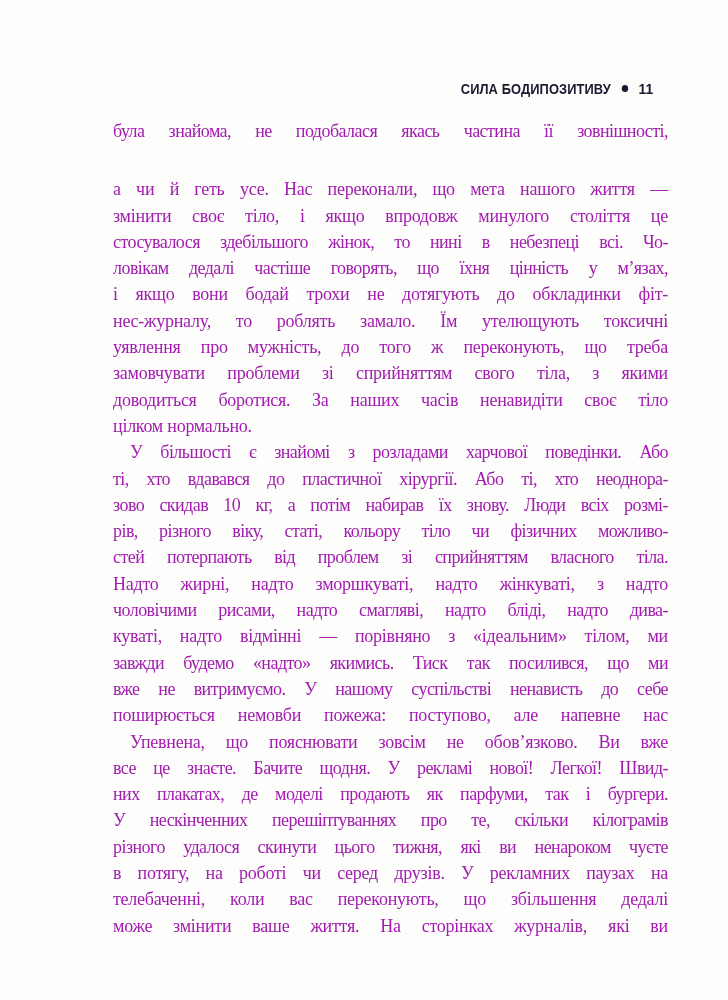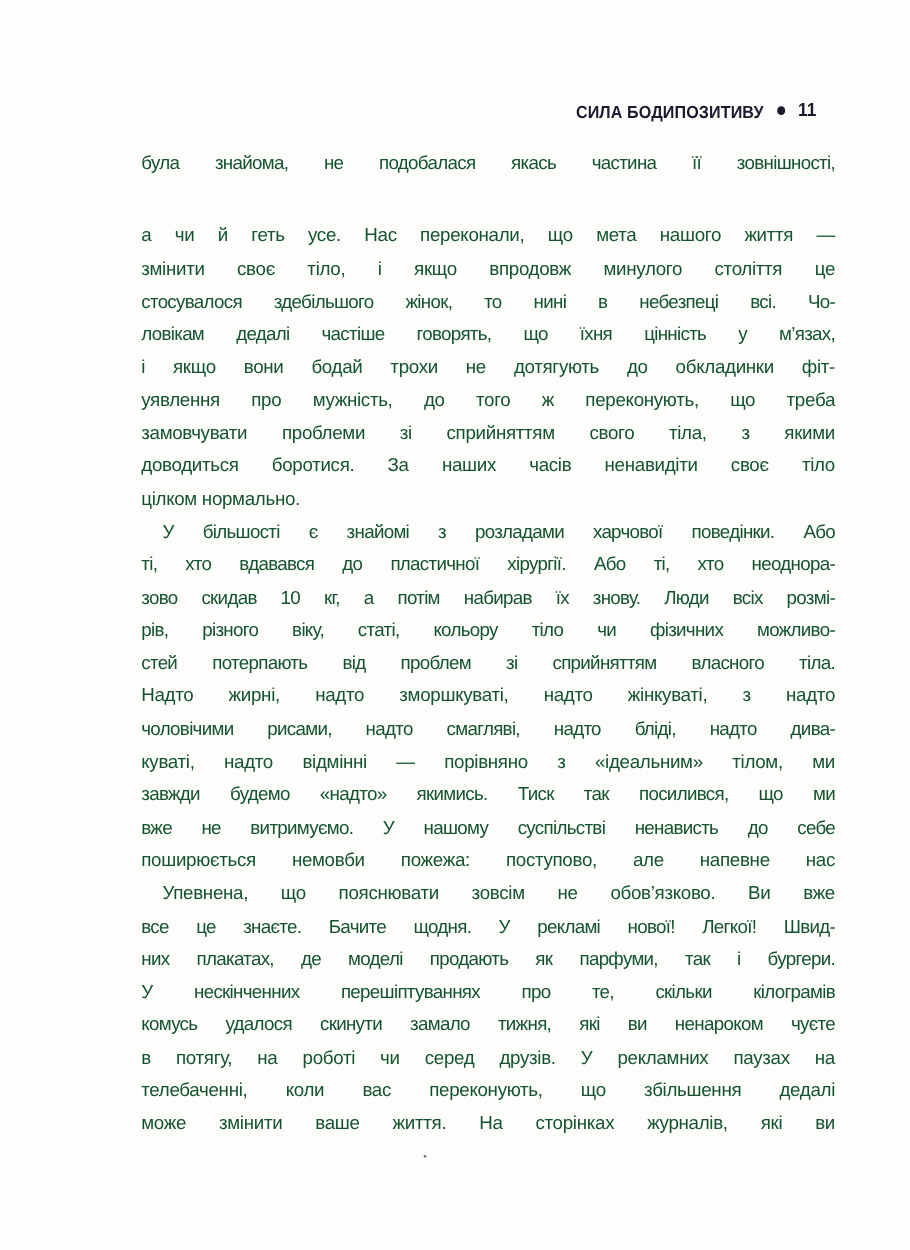--- a/index.html
+++ b/index.html
@@ -38,23 +38,23 @@
       margin: 0 11px 0 12px;
     }
     .running-header .pnum {
       font-size: 15px;
     }
     .text-block {
       position: absolute;
       top: 118px;
       left: 113px;
       width: 555px;
-      font-family: Liberation Sans, sans-serif;
-      font-size: 15px;
-      color: #14532d;
+      font-family: Liberation Serif, serif;
+      font-size: 18px;
+      color: #a21caf;
       letter-spacing: -0.25px;
     }
     .line {
       height: 26.3px;
       line-height: 26.3px;
       white-space: nowrap;
       text-align: justify;
       text-align-last: justify;
       overflow: visible;
     }
@@ -88,20 +88,21 @@
 
 <div class="text-block">
 
   <div>
     <div class="line narrow" style="white-space: nowrap;">була знайома, не подобалася якась частина її зовнішності,</div>
     <div class="line" style="white-space: nowrap; margin-top: 32px;">а чи й геть усе. Нас переконали, що мета нашого життя —</div>
     <div class="line" style="white-space: nowrap;">змінити своє тіло, і якщо впродовж минулого століття це</div>
     <div class="line narrow" style="white-space: nowrap;">стосувалося здебільшого жінок, то нині в небезпеці всі. Чо-</div>
     <div class="line narrow" style="white-space: nowrap;">ловікам дедалі частіше говорять, що їхня цінність у м’язах,</div>
     <div class="line" style="white-space: nowrap;">і якщо вони бодай трохи не дотягують до обкладинки фіт-</div>
+    <div class="line" style="white-space: nowrap;">нес-журналу, то роблять замало. Їм утелющують токсичні</div>
     <div class="line" style="white-space: nowrap;">уявлення про мужність, до того ж переконують, що треба</div>
     <div class="line" style="white-space: nowrap;">замовчувати проблеми зі сприйняттям свого тіла, з якими</div>
     <div class="line" style="white-space: nowrap;">доводиться боротися. За наших часів ненавидіти своє тіло</div>
     <div class="line last" style="white-space: nowrap;">цілком нормально.</div>
   </div>
 
   <div>
     <div class="line indent narrow" style="white-space: nowrap;">У більшості є знайомі з розладами харчової поведінки. Або</div>
     <div class="line narrow" style="white-space: nowrap;">ті, хто вдавався до пластичної хірургії. Або ті, хто неоднора-</div>
     <div class="line narrow" style="white-space: nowrap;">зово скидав 10 кг, а потім набирав їх знову. Люди всіх розмі-</div>
@@ -113,20 +114,20 @@
     <div class="line narrow" style="white-space: nowrap;">завжди будемо «надто» якимись. Тиск так посилився, що ми</div>
     <div class="line narrow" style="white-space: nowrap;">вже не витримуємо. У нашому суспільстві ненависть до себе</div>
     <div class="line" style="white-space: nowrap;">поширюється немовби пожежа: поступово, але напевне нас</div>
   </div>
 
   <div>
     <div class="line indent" style="white-space: nowrap;">Упевнена, що пояснювати зовсім не обов’язково. Ви вже</div>
     <div class="line narrow" style="white-space: nowrap;">все це знаєте. Бачите щодня. У рекламі нової! Легкої! Швид-</div>
     <div class="line narrow" style="white-space: nowrap;">них плакатах, де моделі продають як парфуми, так і бургери.</div>
     <div class="line narrow" style="white-space: nowrap;">У нескінченних перешіптуваннях про те, скільки кілограмів</div>
-    <div class="line narrow" style="white-space: nowrap;">комусь удалося скинути замало тижня, які ви ненароком чуєте</div>
+    <div class="line narrow" style="white-space: nowrap;">різного удалося скинути цього тижня, які ви ненароком чуєте</div>
     <div class="line" style="white-space: nowrap;">в потягу, на роботі чи серед друзів. У рекламних паузах на</div>
     <div class="line" style="white-space: nowrap;">телебаченні, коли вас переконують, що збільшення дедалі</div>
     <div class="line" style="white-space: nowrap;">може змінити ваше життя. На сторінках журналів, які ви</div>
   </div>
 </div>
 
 <div class="speck"></div>
 
 </body></html>

